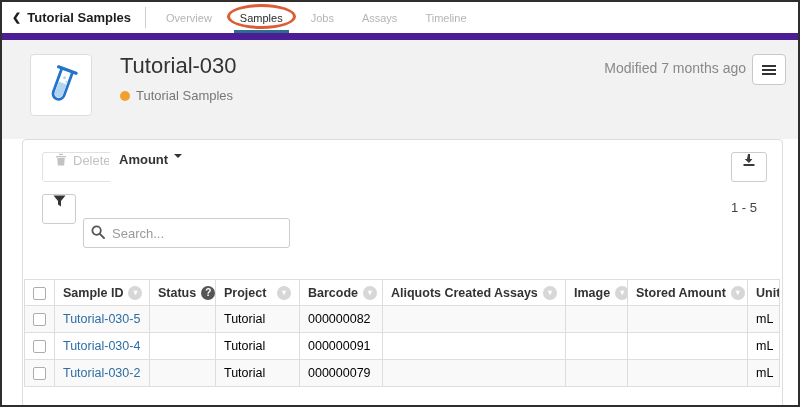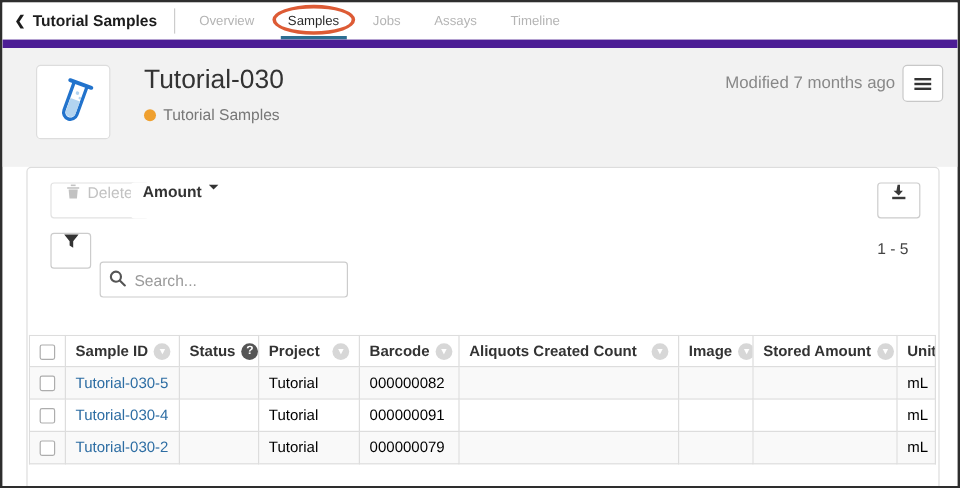--- a/index.html
+++ b/index.html
@@ -192,21 +192,21 @@
                 </div>
               </th>
             <th>
                 <div class="th-flex">
                   <span>Barcode</span>
                   <span class="col-menu">▾</span>
                 </div>
               </th>
             <th>
                 <div class="th-flex">
-                  <span>Aliquots Created Count</span>
+                  <span>Aliquots Created Assays</span>
                   <span class="col-menu">▾</span>
                 </div>
               </th>
             <th>
                 <div class="th-flex">
                   <span>Image</span>
                   <span class="col-menu">▾</span>
                 </div>
               </th>
             <th>

